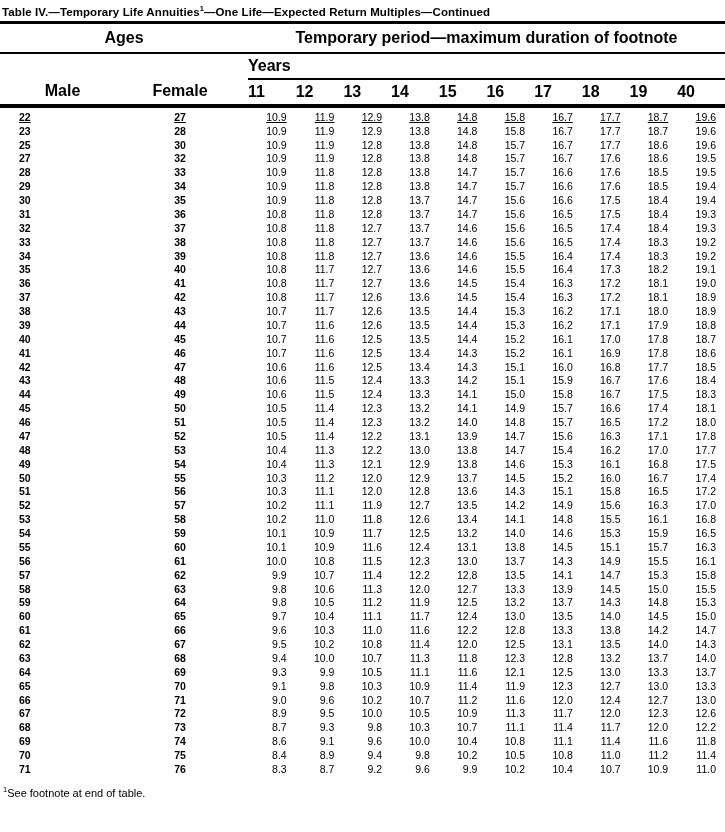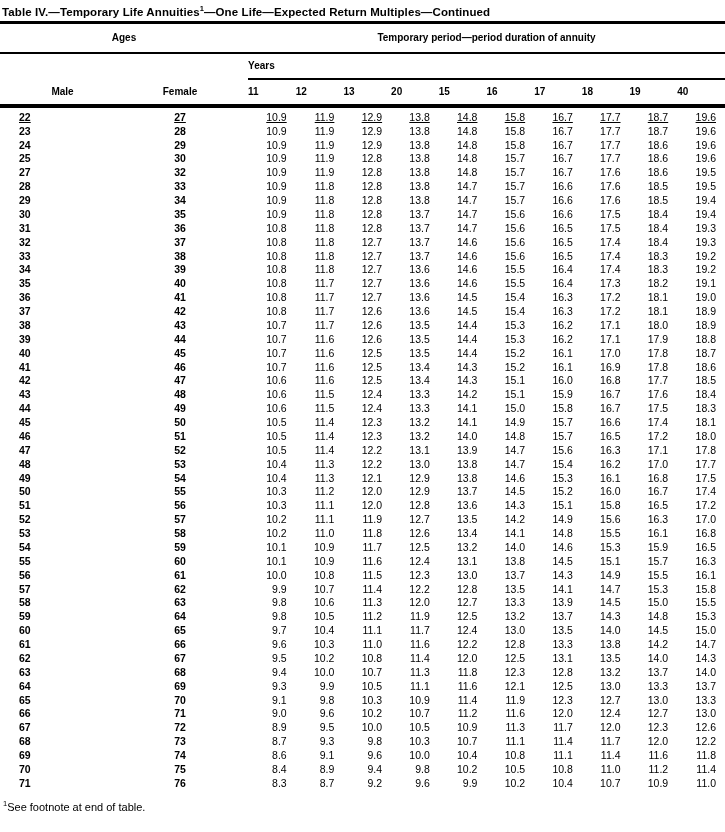--- a/index.html
+++ b/index.html
@@ -35,21 +35,21 @@
     border-top: 3px solid #000;
   }
   col.c-male   { width: 112px; }
   col.c-female { width: 136px; }
   col.c-year   { width: 47.7px; }
 
   thead th {
     font-weight: bold;
     padding: 0;
     vertical-align: middle;
-    font-size: 10px;
+    font-size: 16px;
   }
   tr.r-group th {
     height: 28px;
     border-bottom: 2px solid #000;
     text-align: center;
   }
   tr.r-years th.years-label {
     height: 24px;
     border-bottom: 2px solid #000;
     text-align: left;
@@ -111,34 +111,34 @@
         <col class="c-year">
       <col class="c-year">
         <col class="c-year">
         <col class="c-year">
         <col class="c-year">
         <col class="c-year">
     </colgroup>
     <thead>
       <tr class="r-group">
         <th colspan="2">Ages</th>
-        <th colspan="10">Temporary period—period duration of annuity</th>
+        <th colspan="10">Temporary period—maximum duration of footnote</th>
       </tr>
       <tr class="r-years">
         <th colspan="2" class="years-spacer"></th>
         <th colspan="10" class="years-label">Years</th>
       </tr>
       <tr class="r-cols">
         <th class="h-male">Male</th>
         <th class="h-female">Female</th>
 
       <th class="h-year">11</th>
           <th class="h-year">12</th>
           <th class="h-year">13</th>
-          <th class="h-year">20</th>
+          <th class="h-year">14</th>
           <th class="h-year">15</th>
           <th class="h-year">16</th>
           <th class="h-year">17</th>
           <th class="h-year">18</th>
           <th class="h-year">19</th>
           <th class="h-year">40</th>
         </tr>
     </thead>
     <tbody>
 
@@ -161,34 +161,20 @@
     <td class="female">28</td>
     <td class="val">10.9</td>
   <td class="val">11.9</td>
           <td class="val">12.9</td>
           <td class="val">13.8</td>
           <td class="val">14.8</td>
           <td class="val">15.8</td>
           <td class="val">16.7</td>
           <td class="val">17.7</td>
           <td class="val">18.7</td>
-          <td class="val">19.6</td>
-        </tr>
-        <tr>
-    <td class="male">24</td>
-    <td class="female">29</td>
-    <td class="val">10.9</td>
-  <td class="val">11.9</td>
-          <td class="val">12.9</td>
-          <td class="val">13.8</td>
-          <td class="val">14.8</td>
-          <td class="val">15.8</td>
-          <td class="val">16.7</td>
-          <td class="val">17.7</td>
-          <td class="val">18.6</td>
           <td class="val">19.6</td>
         </tr>
         <tr>
     <td class="male">25</td>
     <td class="female">30</td>
     <td class="val">10.9</td>
   <td class="val">11.9</td>
           <td class="val">12.8</td>
           <td class="val">13.8</td>
           <td class="val">14.8</td>

